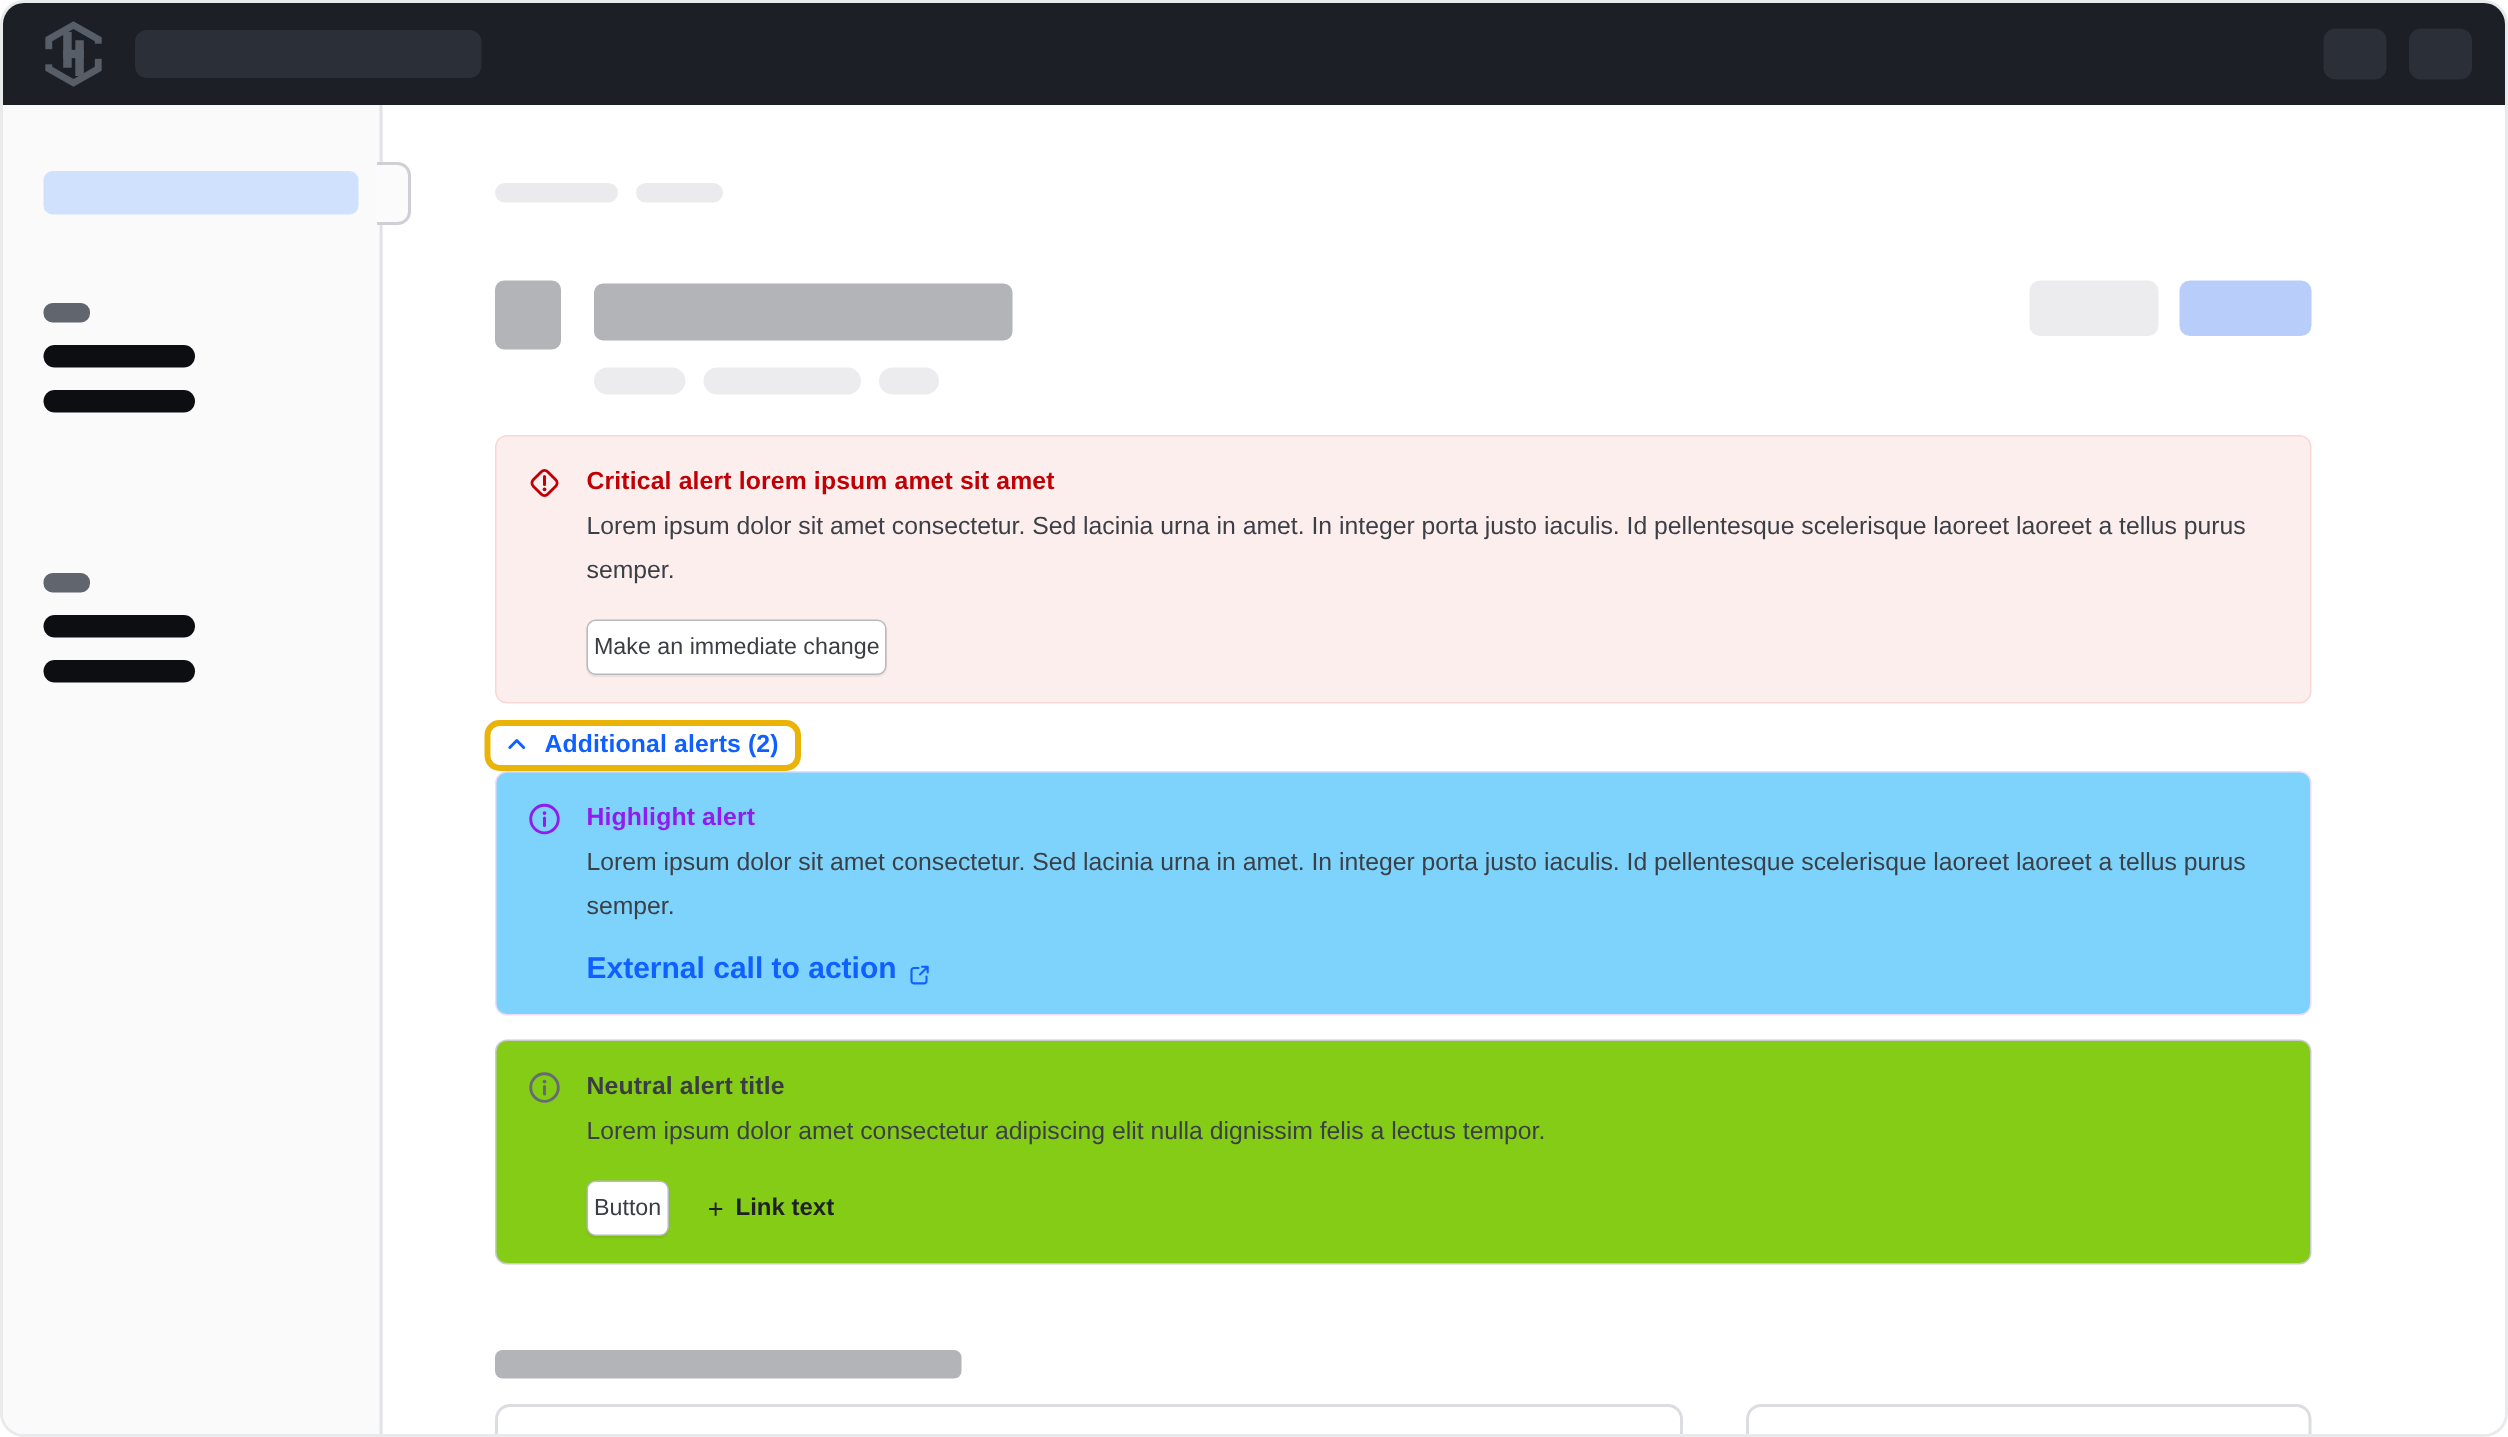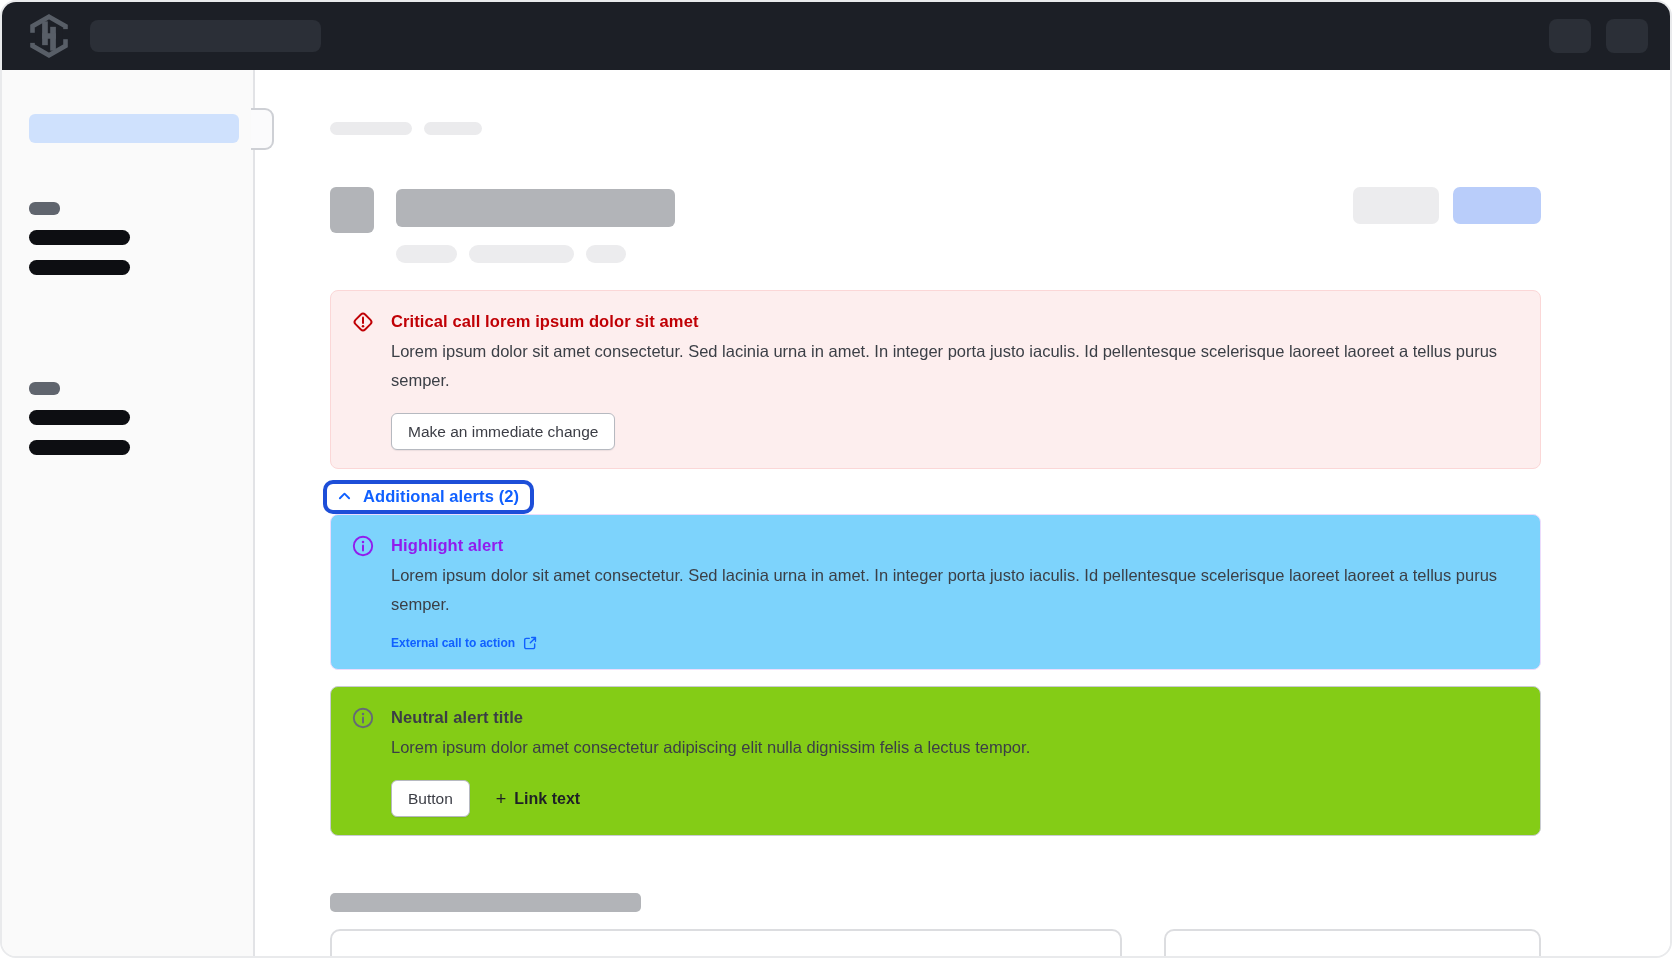--- a/index.html
+++ b/index.html
@@ -75,41 +75,41 @@
   .alert-neutral   { background:#84cc16; border:1px solid #c9cbd1; margin-top:16px; }
   .alert-icon { flex:none; width:24px; height:24px; margin-top:1px; }
   .alert-body { flex:1; min-width:0; }
   .alert-title { font-size:16.5px; font-weight:700; line-height:24px; letter-spacing:.1px; }
   .alert-critical  .alert-title { color:#c00005; }
   .alert-highlight .alert-title { color:#911ced; }
   .alert-neutral   .alert-title { color:#3b3d45; }
   .alert-desc { margin-top:4px; font-size:16.5px; line-height:29px; color:#3b3f46; max-width:1125px; }
 
   .btn {
-    display:inline-flex; align-items:center; height:37px; padding:0 16px;
+    display:inline-flex; align-items:center; height:37px; padding:0 4px;
     background:#ffffff; border:1px solid #b6b9c0; border-radius:6px;
     font-family:"Liberation Sans", sans-serif; font-size:15.5px; color:#3b3d45;
     box-shadow:0 1px 1px rgba(40,40,50,.08); cursor:pointer;
   }
   .alert-actions { margin-top:18px; display:flex; align-items:center; gap:26px; }
 
   .link-external {
-    margin-top:16px; display:inline-flex; align-items:center; gap:7px;
-    color:#1060ff; font-size:12px; font-weight:600; text-decoration:none; cursor:pointer;
+    margin-top:16px; display:inline-flex; align-items:flex-end; gap:7px;
+    color:#1060ff; font-size:20px; font-weight:600; text-decoration:none; cursor:pointer;
   }
   .link-standalone {
     display:inline-flex; align-items:center; gap:8px;
     color:#1f2126; font-size:16px; font-weight:600; text-decoration:none; cursor:pointer;
   }
   .plus-glyph { font-size:18px; font-weight:400; color:#1f2126; line-height:1; }
 
   
   .toggle-wrap { margin:11px 0 0 -7px; display:inline-block; }
   .toggle-ring {
-    display:inline-flex; border:4px solid #1d4ed8; border-radius:10px;
+    display:inline-flex; border:4px solid #eab308; border-radius:10px;
     padding:1px; background:#ffffff;
   }
   .toggle-btn {
     display:inline-flex; align-items:center; gap:10px; padding:2px 10px 3px 8px;
     background:#fff; border:none; border-radius:6px; cursor:pointer;
     color:#1060ff; font-family:"Liberation Sans", sans-serif;
     font-size:16.5px; font-weight:600; letter-spacing:.1px;
   }
 
   
@@ -177,21 +177,21 @@
         </div>
 
         
         <section class="alert alert-critical">
           <svg class="alert-icon" viewBox="0 0 24 24" aria-hidden="true">
             <rect x="5.2" y="5.2" width="13.6" height="13.6" rx="3" fill="none" stroke="#c00005" stroke-width="1.9" transform="rotate(45 12 12)"></rect>
             <line x1="12" y1="7.6" x2="12" y2="13" stroke="#c00005" stroke-width="2" stroke-linecap="round"></line>
             <circle cx="12" cy="16.2" r="1.25" fill="#c00005"></circle>
           </svg>
           <div class="alert-body">
-            <div class="alert-title">Critical call lorem ipsum dolor sit amet</div>
+            <div class="alert-title">Critical alert lorem ipsum amet sit amet</div>
             <div class="alert-desc">Lorem ipsum dolor sit amet consectetur. Sed lacinia urna in amet. In integer porta justo iaculis. Id pellentesque scelerisque laoreet laoreet a tellus purus semper.</div>
             <div class="alert-actions">
               <button class="btn">Make an immediate change</button>
             </div>
           </div>
         </section>
 
         
         <div class="toggle-wrap">
           <span class="toggle-ring">

